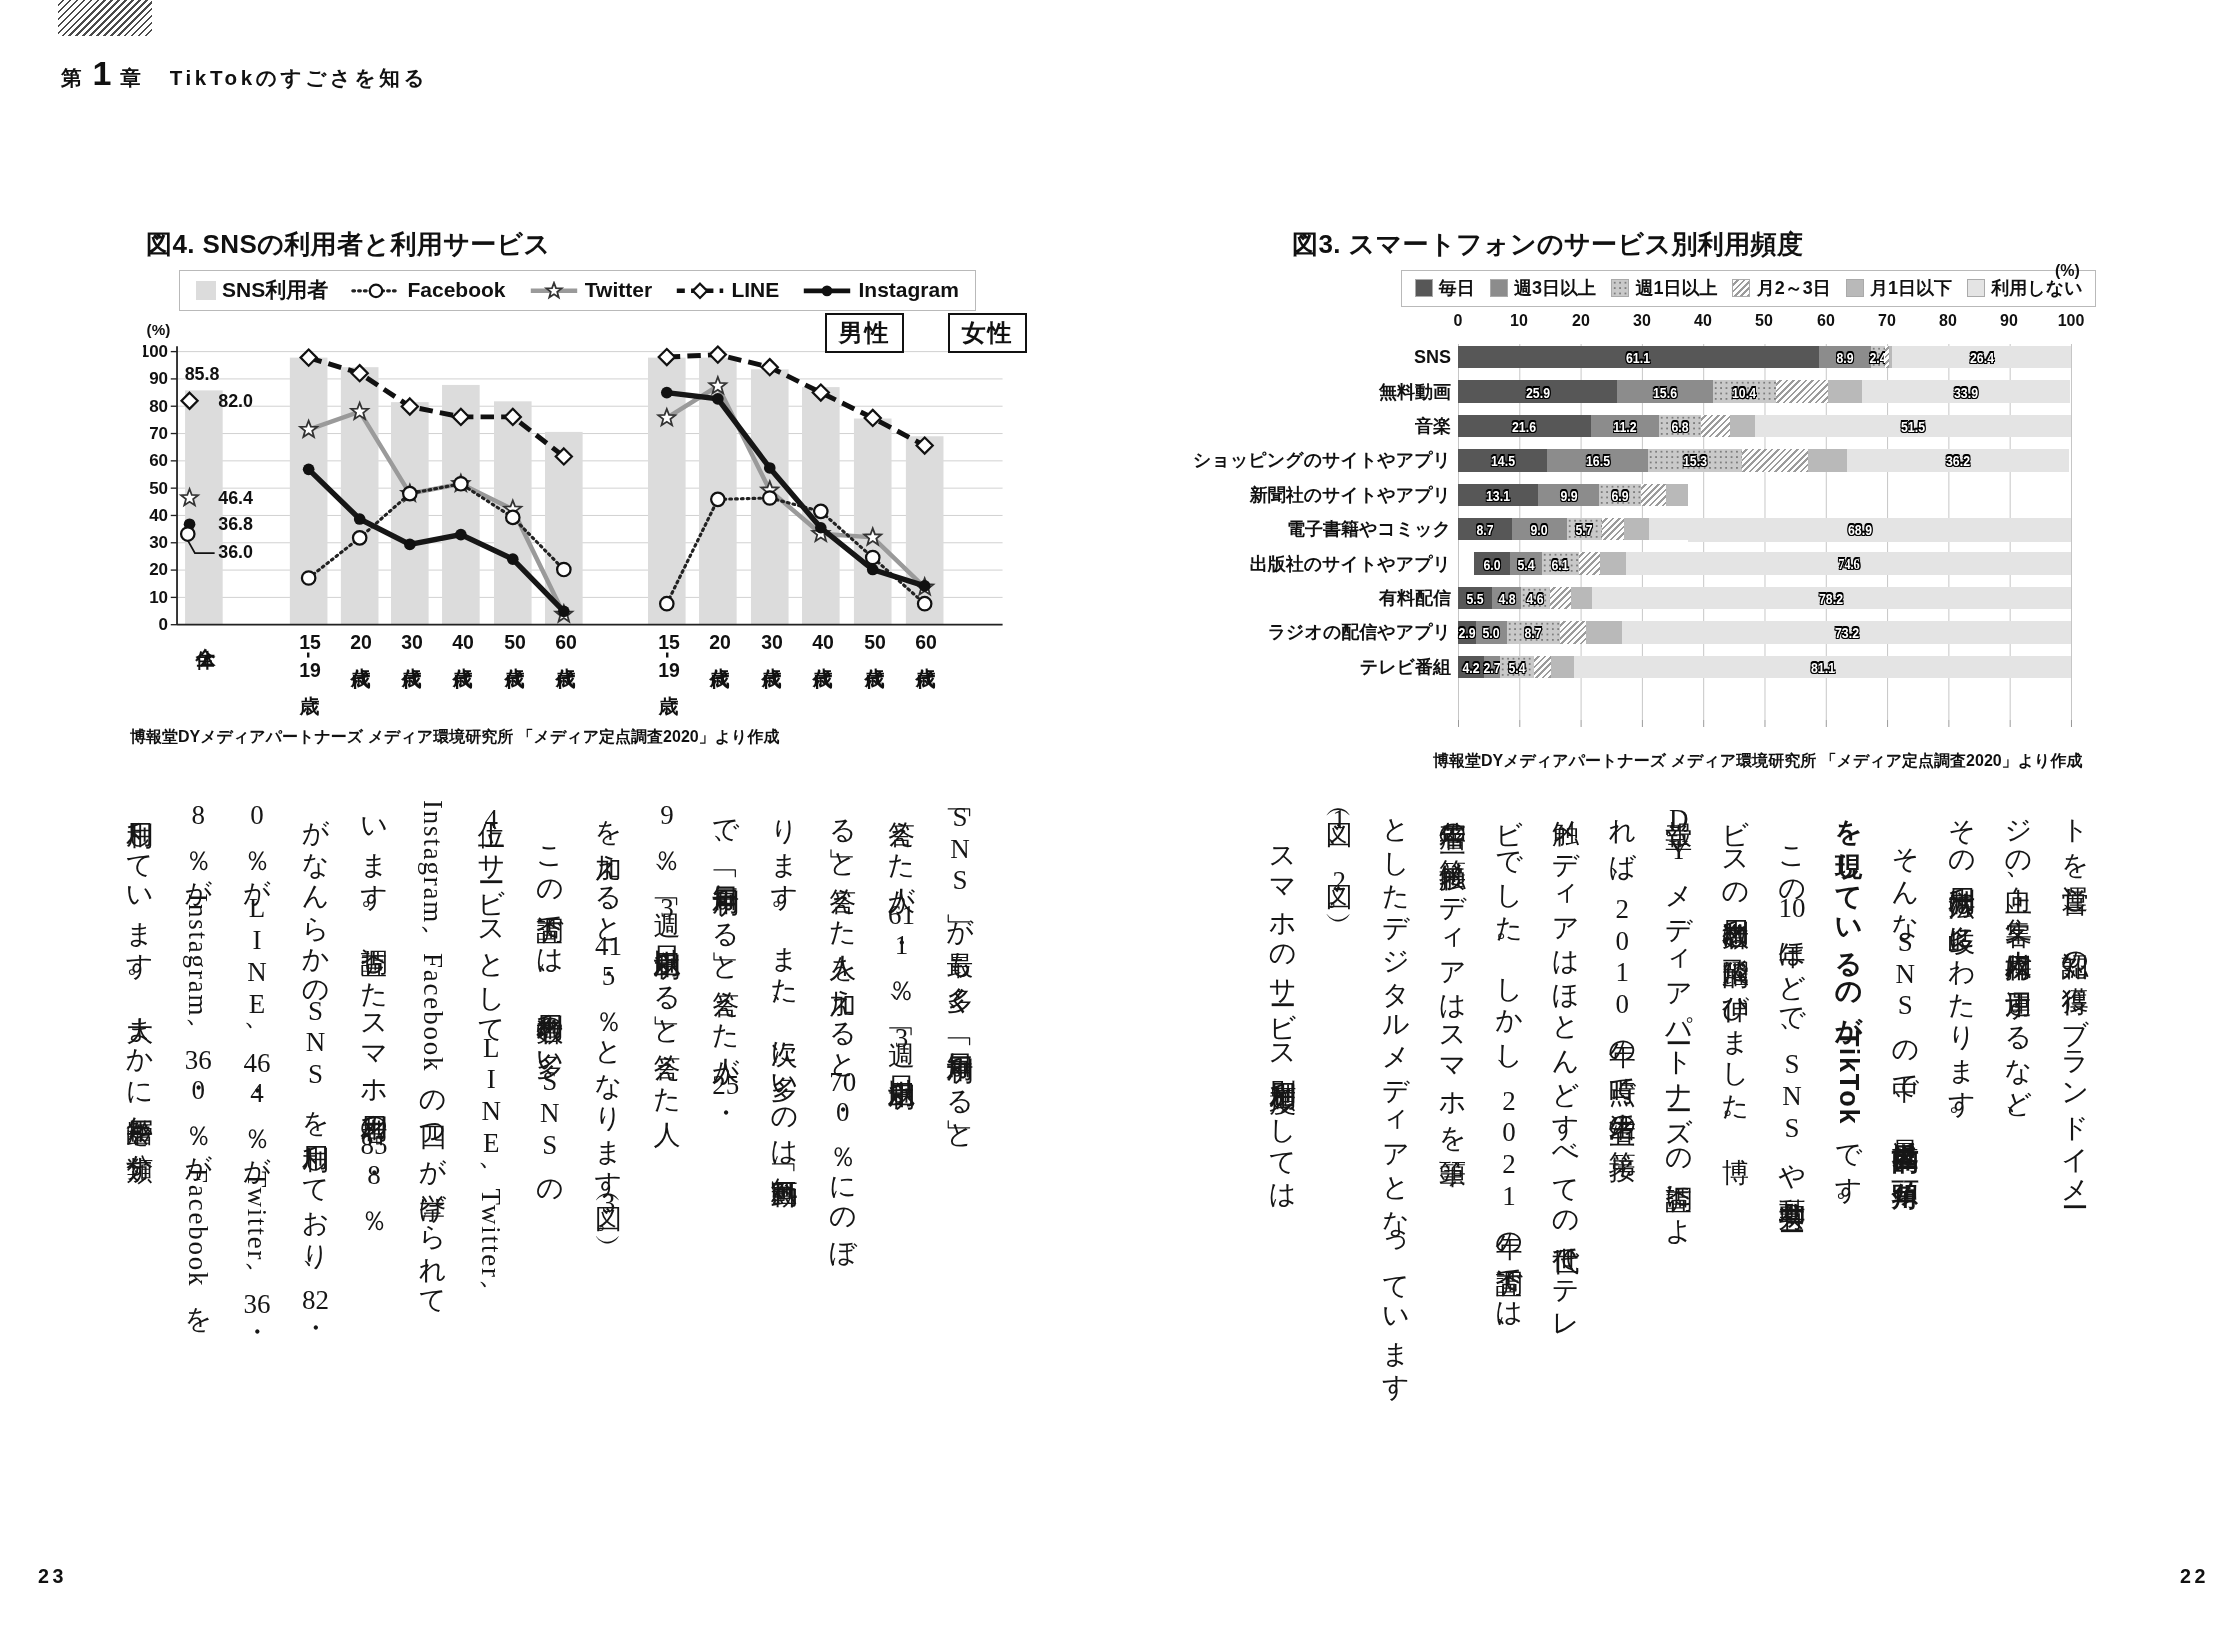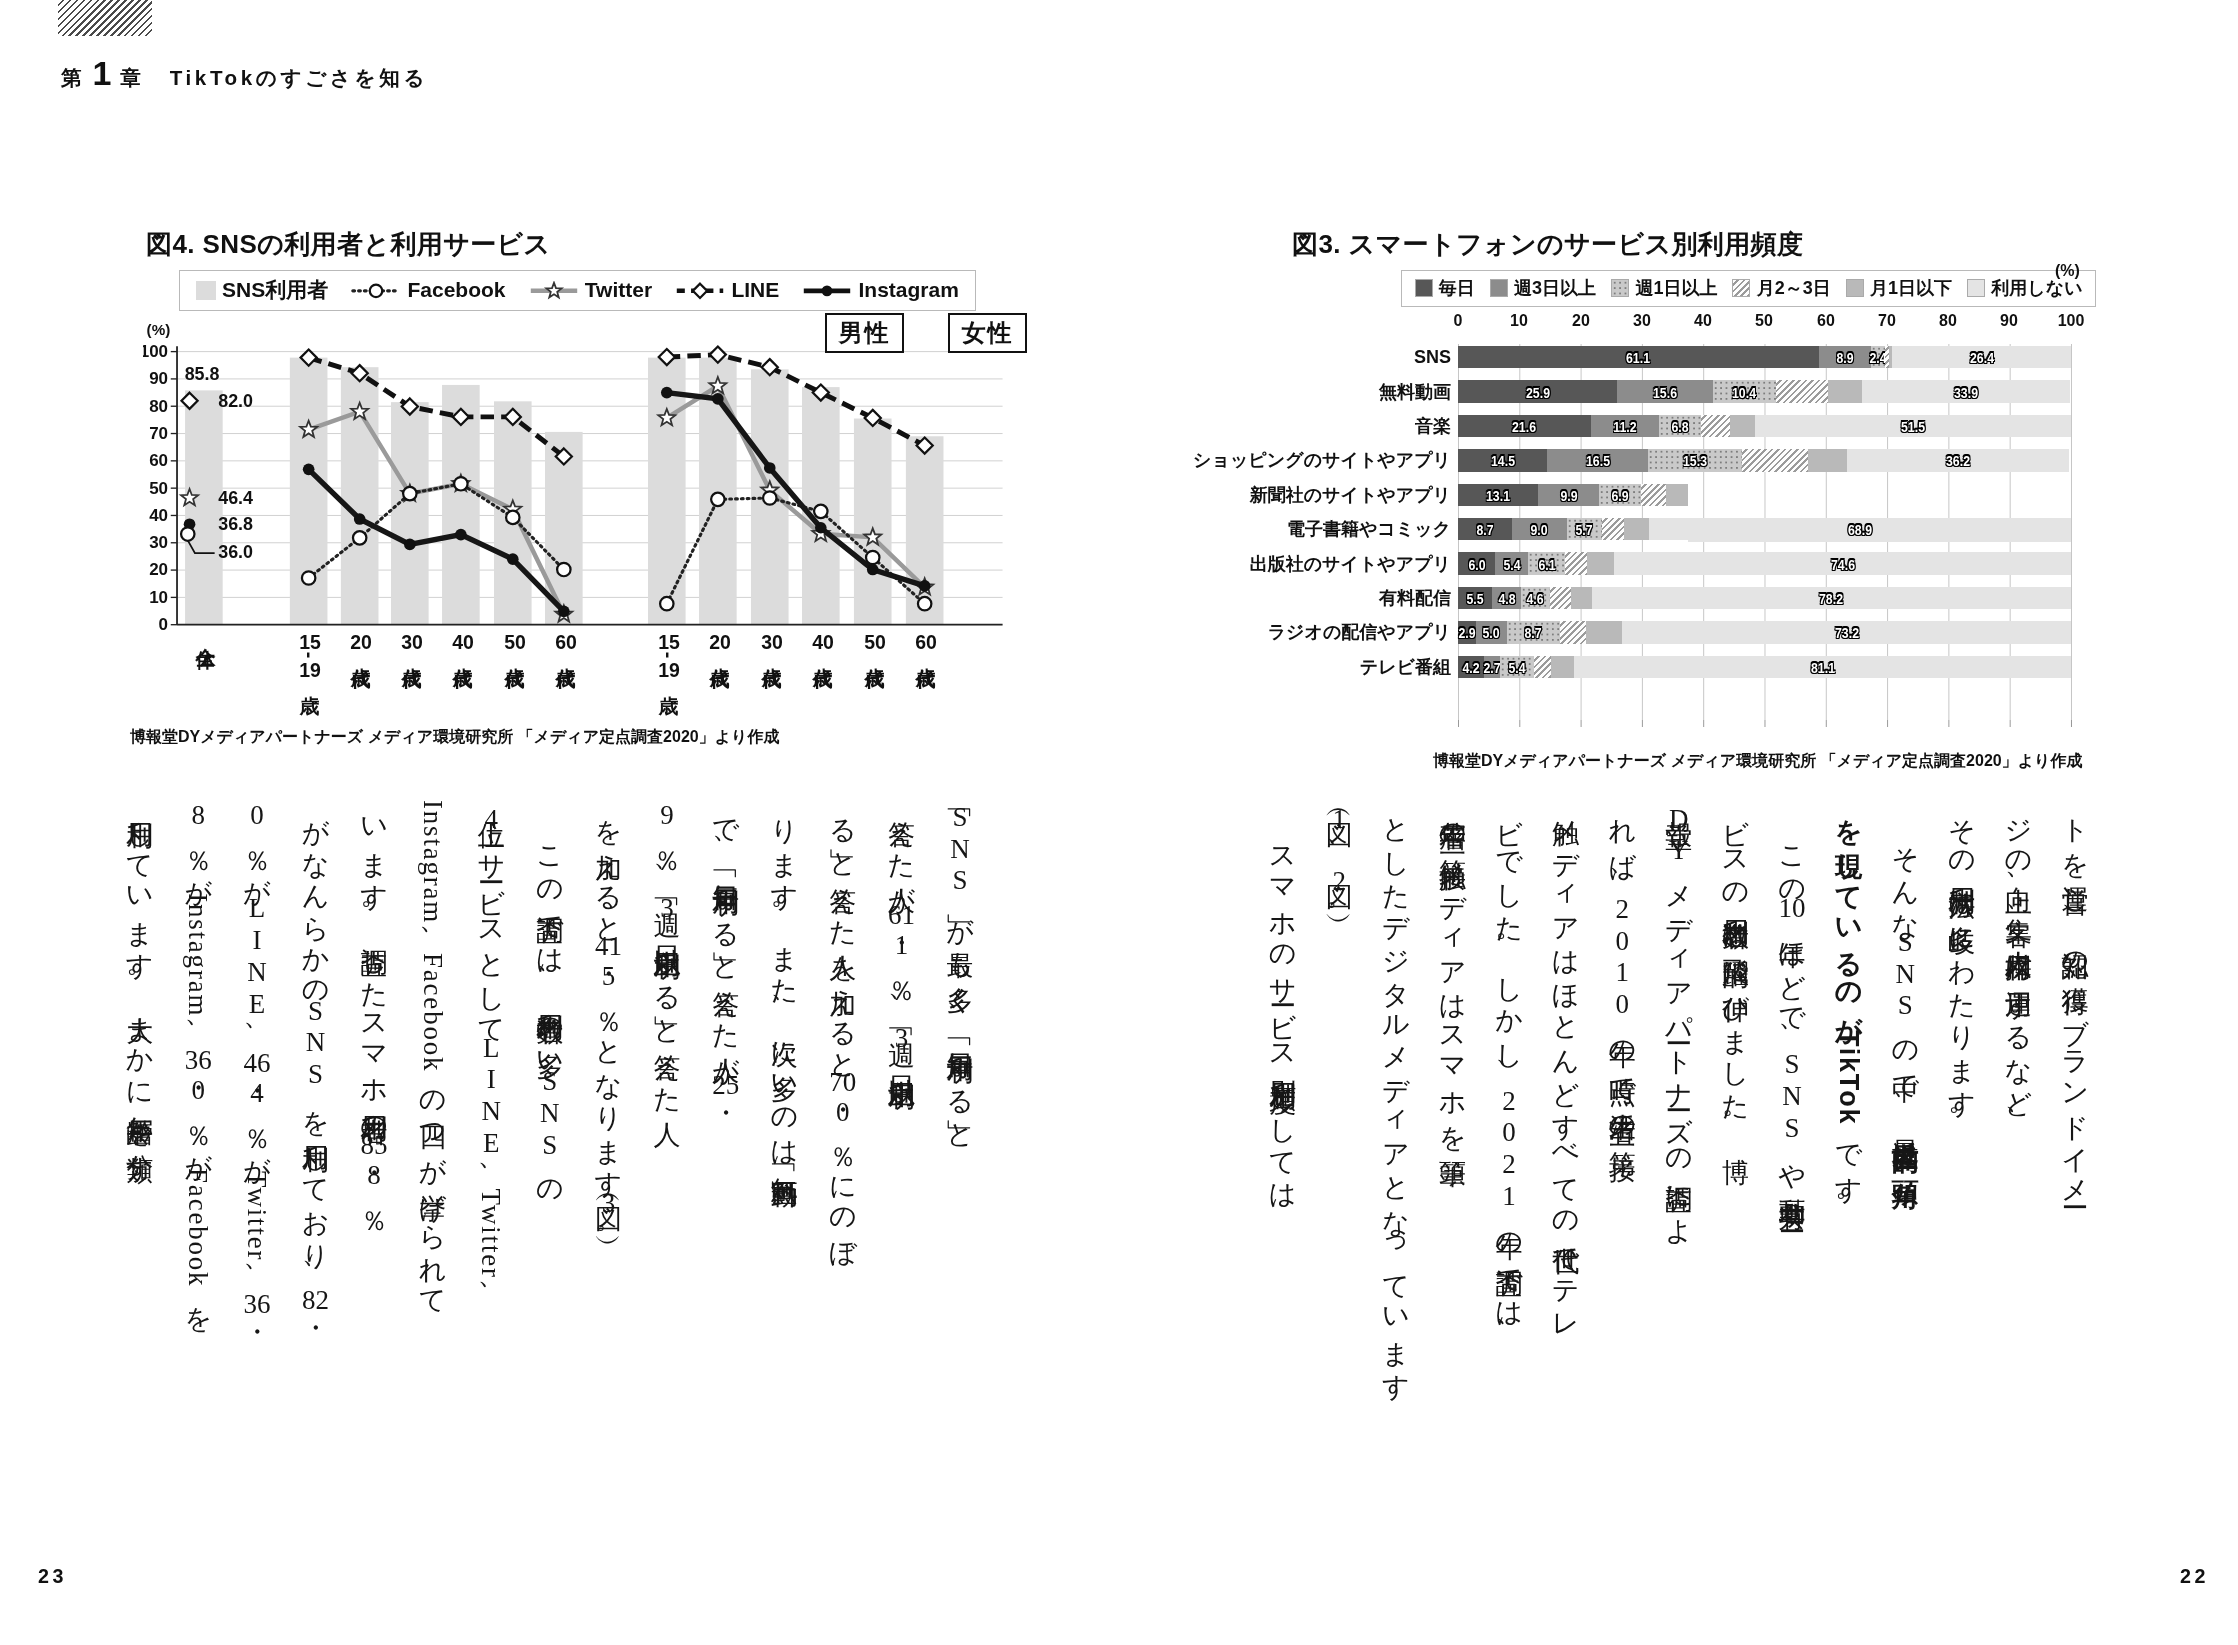--- a/index.html
+++ b/index.html
@@ -424,32 +424,32 @@
           <div class="seg c3" style="width: 3.7%;"></div>
           <div class="seg c4" style="width: 4%;"></div>
           <div class="seg c5" style="width: 68.9%;">
             <span class="segval">68.9</span>
           </div>
         </div>
       </div>
       <div class="f3row">
         <div class="f3label">出版社のサイトやアプリ</div>
         <div class="f3bars">
-          <div class="seg c0" style="width: 6%;">
+          <div class="seg c0" style="width: 6%; margin-left: 16px;">
             <span class="segval">6.0</span>
           </div>
           <div class="seg c1" style="width: 5.4%;">
             <span class="segval">5.4</span>
           </div>
           <div class="seg c2" style="width: 6.1%;">
             <span class="segval">6.1</span>
           </div>
           <div class="seg c3" style="width: 3.5%;"></div>
           <div class="seg c4" style="width: 4.4%;"></div>
-          <div class="seg c5" style="width: 74.6%;">
+          <div class="seg c5" style="width: 74.6%; font-family: Liberation Serif, serif;">
             <span class="segval">74.6</span>
           </div>
         </div>
       </div>
       <div class="f3row">
         <div class="f3label">有料配信</div>
         <div class="f3bars">
           <div class="seg c0" style="width: 5.5%;">
             <span class="segval">5.5</span>
           </div>

